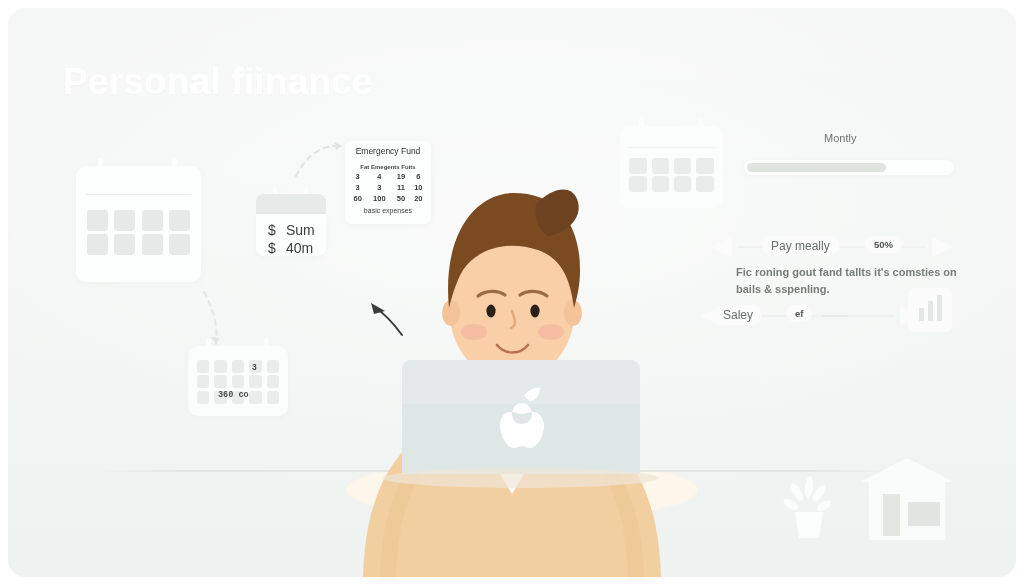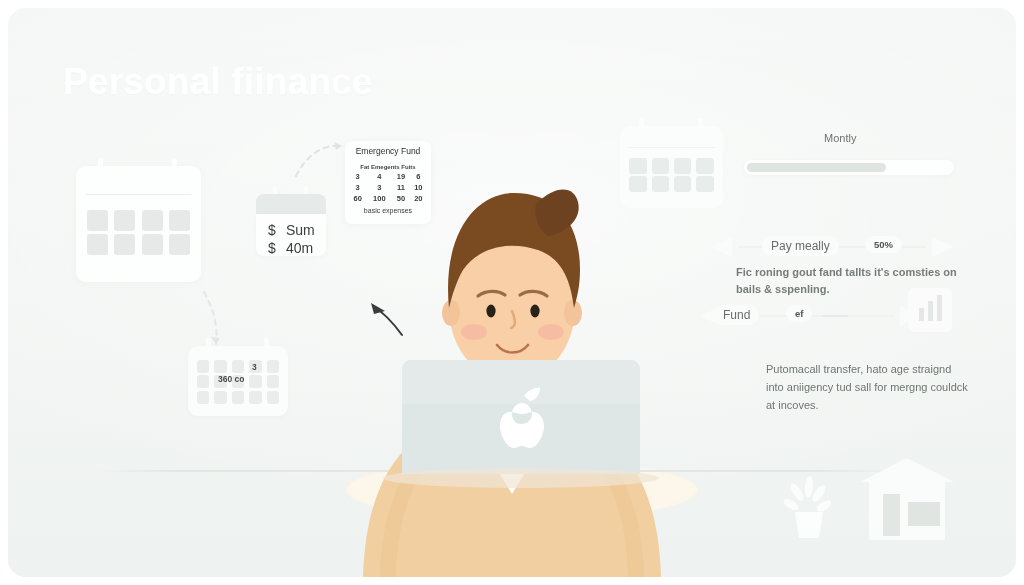--- a/index.html
+++ b/index.html
@@ -85,21 +85,21 @@
   #cal-low{left:180px;top:330px;width:100px;height:78px;}
   #cal-low .body{background:#fbfcfc;box-shadow:0 1px 5px rgba(120,130,125,.04);}
   #cal-low .ring{height:15px;background:#fbfcfc;}
   #cal-low .ring.a{left:18px;} #cal-low .ring.b{left:76px;}
   #cal-low .grid{top:22px;grid-template-columns:repeat(5,1fr);grid-auto-rows:13px;}
   #cal-low .cell{background:#e9ecea;}
   #cal-low .num{
     position:absolute;font-size:8.5px;font-weight:bold;color:#4a4a4a;
   }
   #cal-low .num.n1{left:64px;top:24px;}
-  #cal-low .num.n2{left:30px;top:36px;}
+  #cal-low .num.n2{left:30px;top:52px;font-family:Liberation Mono, monospace;}
 
   
   #card-sum{
     position:absolute;left:248px;top:178px;width:70px;height:70px;
   }
   #card-sum .top{
     position:absolute;left:0;right:0;top:8px;height:20px;
     background:#e6eae8;border-radius:8px 8px 0 0;
   }
   #card-sum .ring{position:absolute;top:0;width:4px;height:16px;border-radius:2px;background:#fbfcfc;}
@@ -380,32 +380,31 @@
       <div class="pill p-label">Pay meally</div>
       <div class="pill bold p-pct">50%</div>
     </div>
 
     <div class="para" id="para-top">Fic roning gout fand tallts it's comsties on bails &amp; sspenling.</div>
 
     <div class="arrow-row" id="arrow-sal">
       <div class="line"></div>
       <div class="tip l"></div>
       <div class="tip r"></div>
-      <div class="pill p-label">Fund</div>
+      <div class="pill p-label">Saley</div>
       <div class="pill bold p-ef">ef</div>
       <div class="dash"></div>
     </div>
 
     <div id="bar-icon">
       <i></i>
       <i></i>
       <i></i>
     </div>
 
-    <div class="para" id="para-bottom">Putomacall transfer, hato age straignd into aniigency tud sall for mergng couldck at incoves.</div>
 
     <div id="desk-top"></div>
     <div id="desk-line"></div>
 
     <svg id="person" viewBox="0 0 1008 569">
 
       <path d="M355 569 C358 470 396 428 447 409 L560 409 C612 428 650 470 653 569 Z" fill="#f2cfa0"></path>
 
       <path d="M372 569 C374 492 398 452 432 431 L440 440 C408 462 390 500 388 569 Z" fill="#ecc693" opacity=".55"></path>
       <path d="M636 569 C634 492 610 452 576 431 L568 440 C600 462 618 500 620 569 Z" fill="#ecc693" opacity=".55"></path>

